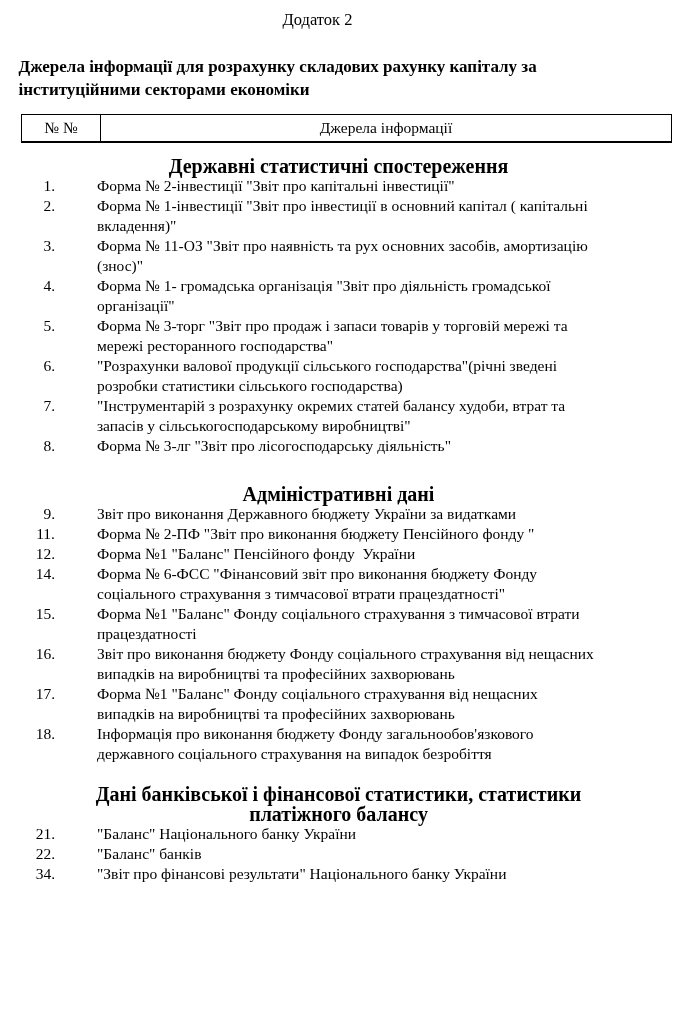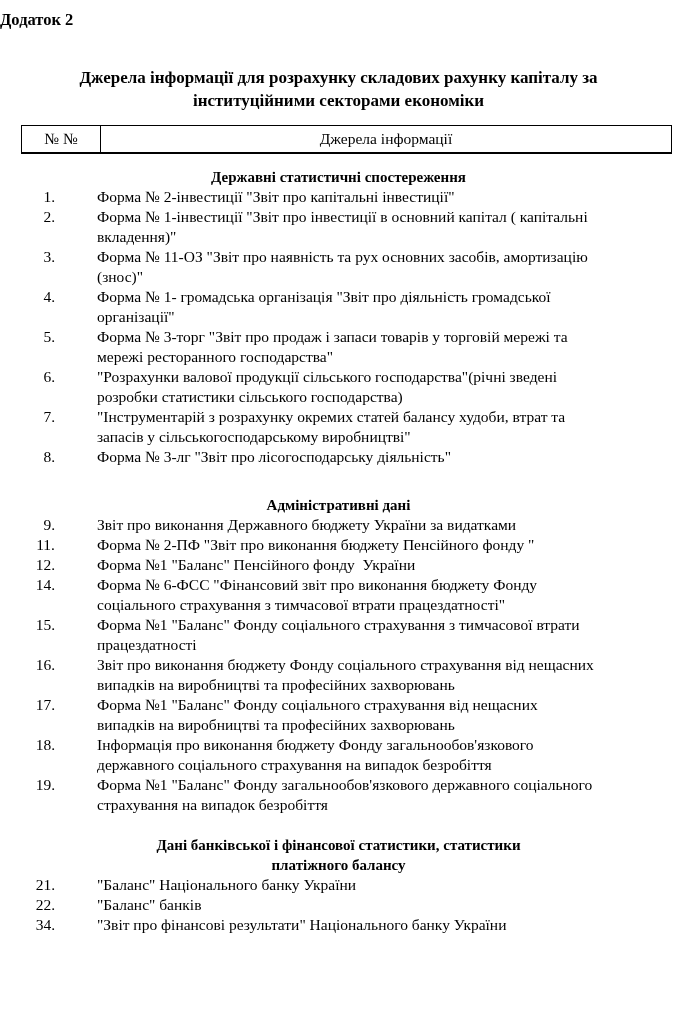--- a/index.html
+++ b/index.html
@@ -6,30 +6,30 @@
   body {
     width:677px; height:1018px;
     background:#ffffff; color:#000000;
     font-family:"Liberation Serif", serif;
     font-size:15.5px; line-height:20px;
     overflow:hidden;
   }
   .page { padding-top:9px; }
 
   .appendix {
-    text-align:left;
+    text-align:center;
     margin-right:42px;
-    font-size:16.5px; line-height:21px;font-weight:bold;
+    font-size:16.5px; line-height:21px;
   }
 
   .title {
-    margin:36px auto 0;
+    margin:25px auto 0;
     max-width:640px;
     font-size:17px; line-height:23px;
-    font-weight:bold; text-align:center;
+    font-weight:bold; 
     white-space:pre-line;
   }
 
   .thead {
     display:grid;
     grid-template-columns:79px 1fr;
     margin:13px 5px 0 21px;
     border-top:1px solid #000;
     border-bottom:2px solid #000;
     border-left:1px solid #000;
@@ -37,21 +37,21 @@
     height:26px;
   }
   .thead .cell {
     display:flex; align-items:center; justify-content:center;
     height:100%;
   }
   .thead .cell.num-col { border-right:1px solid #000; }
 
   section { margin:0; }
   .sec-heading {
-    margin:0; font-size:15px; line-height:20px;
+    margin:0; font-size:20px; line-height:20px;
     font-weight:bold; text-align:center;
     white-space:pre-line;
   }
   .sec-0 { margin-top:13px; }
   .sec-1 { margin-top:28px; }
   .sec-2 { margin-top:20px; }
 
   .row { display:flex; }
   .row .num {
     flex:none; width:35px; margin-left:20px;
@@ -154,25 +154,20 @@
         <div class="row">
           <div class="num">17.</div>
           <div class="txt">Форма №1 "Баланс" Фонду соціального страхування від нещасних
 випадків на виробництві та професійних захворювань</div>
         </div>
         <div class="row">
           <div class="num">18.</div>
           <div class="txt">Інформація про виконання бюджету Фонду загальнообов'язкового
 державного соціального страхування на випадок безробіття</div>
         </div>
-        <div class="row">
-          <div class="num">19.</div>
-          <div class="txt">Форма №1 "Баланс" Фонду загальнообов'язкового державного соціального
-страхування на випадок безробіття</div>
-        </div>
       </div>
   </section>
 
   <section class="sec-2">
     <h2 class="sec-heading">Дані банківської і фінансової статистики, статистики
 платіжного балансу</h2>
     <div class="items">
         <div class="row">
           <div class="num">21.</div>
           <div class="txt">"Баланс" Національного банку України</div>

